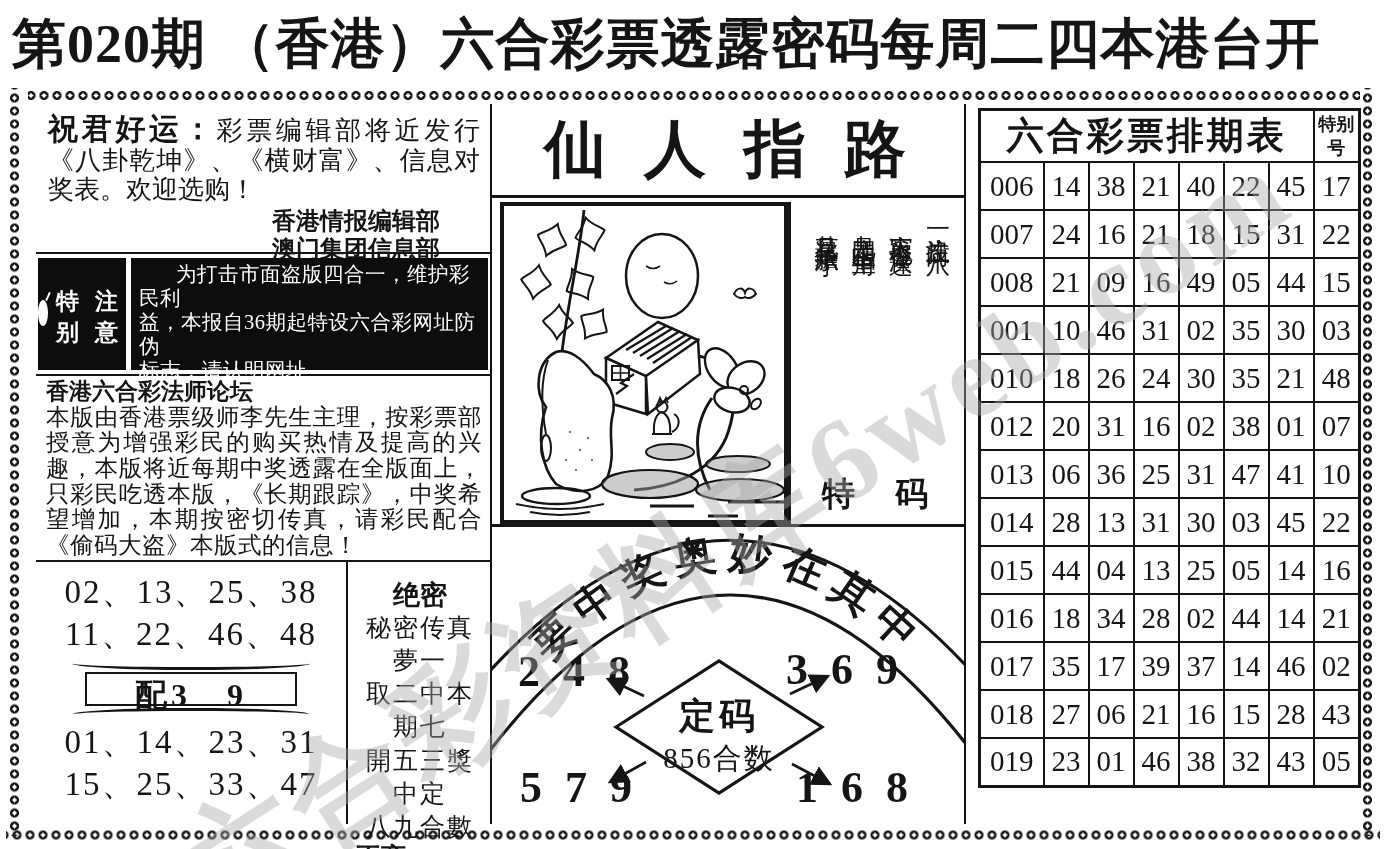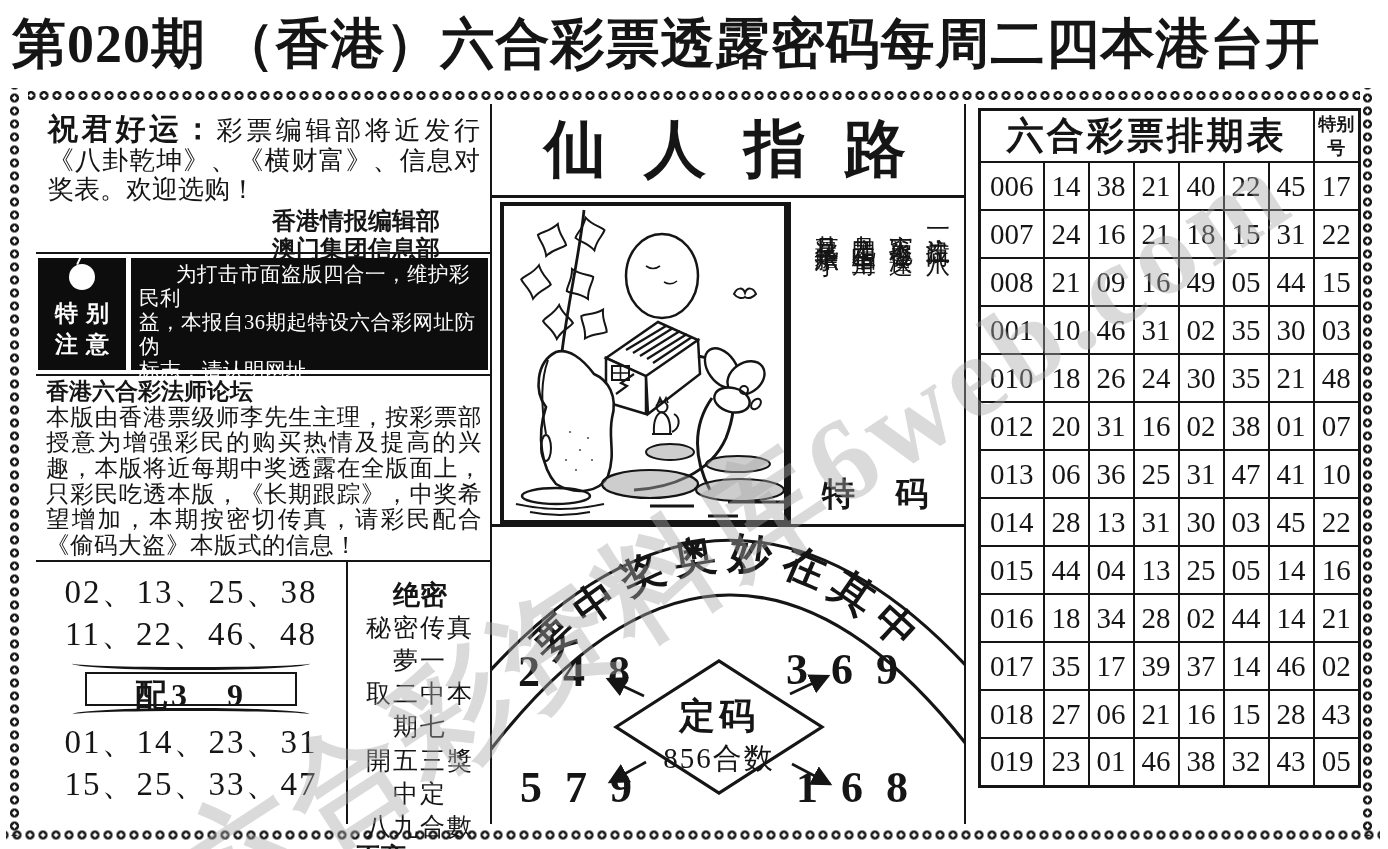--- a/index.html
+++ b/index.html
@@ -31,21 +31,21 @@
   .left-col { left:36px; top:104px; width:456px; height:720px; border-right:2.5px solid #151515; }
   .sec { width:100%; }
   .sec-greeting { height:150px; border-bottom:2.5px solid #151515; padding:8px 10px 0 12px; }
   .greet-par { font-size:26px; line-height:1.13; text-align:justify; }
   .greet-lead { font-size:30px; font-weight:900; }
   .greet-signs { text-align:right; padding-right:40px; font-weight:900; font-size:24px; line-height:1.2; margin-top:2px; }
 
   .sec-notice { height:122px; border-bottom:2.5px solid #151515; padding:4px 2px; display:flex; gap:5px; }
   .notice-label {
     width:88px; height:112px; background:#0d0d0d; color:#fff; flex:none;
-    display:flex; flex-direction:column; align-items:center; padding-top:6px;
+    display:flex; align-items:center; padding-top:6px;
   }
   .bulb { width:26px; height:26px; background:#fff; border-radius:50%; position:relative; margin-bottom:8px; }
   .bulb::after { content:""; position:absolute; left:9px; top:-8px; width:2px; height:9px; background:#fff; transform:rotate(25deg); }
   .notice-label .lbl { font-size:23px; font-weight:700; letter-spacing:8px; padding-left:8px; line-height:1.35; }
   .notice-main {
     flex:1; height:112px; background:#0d0d0d; color:#fff; padding:5px 8px 0 8px;
     font-size:20.5px; font-weight:400; line-height:1.17; letter-spacing:0.5px;
   }
   .notice-main .indent { text-indent:1.8em; }
   .blankbox { display:inline-block; width:212px; height:23px; background:#fff; vertical-align:-4px; margin-right:8px; }

